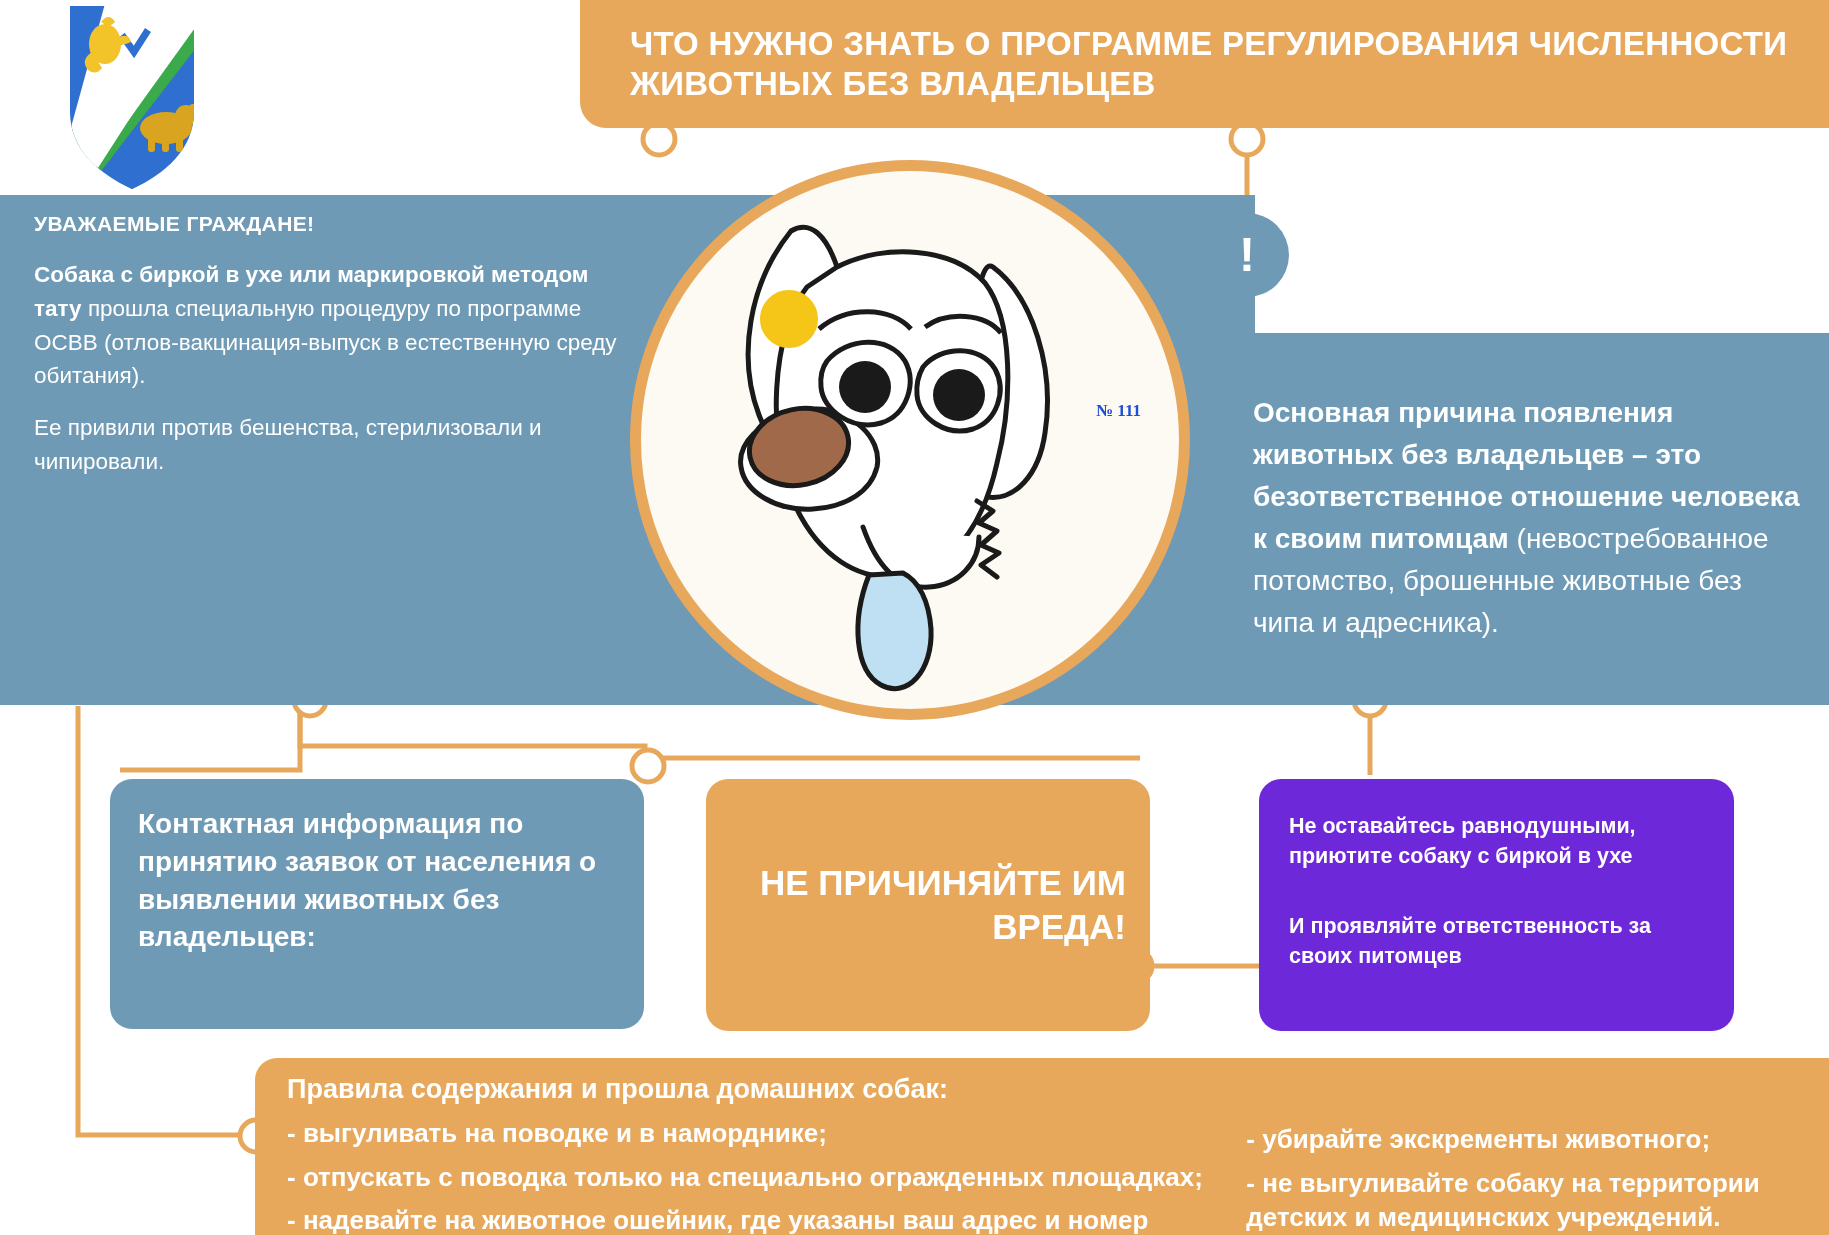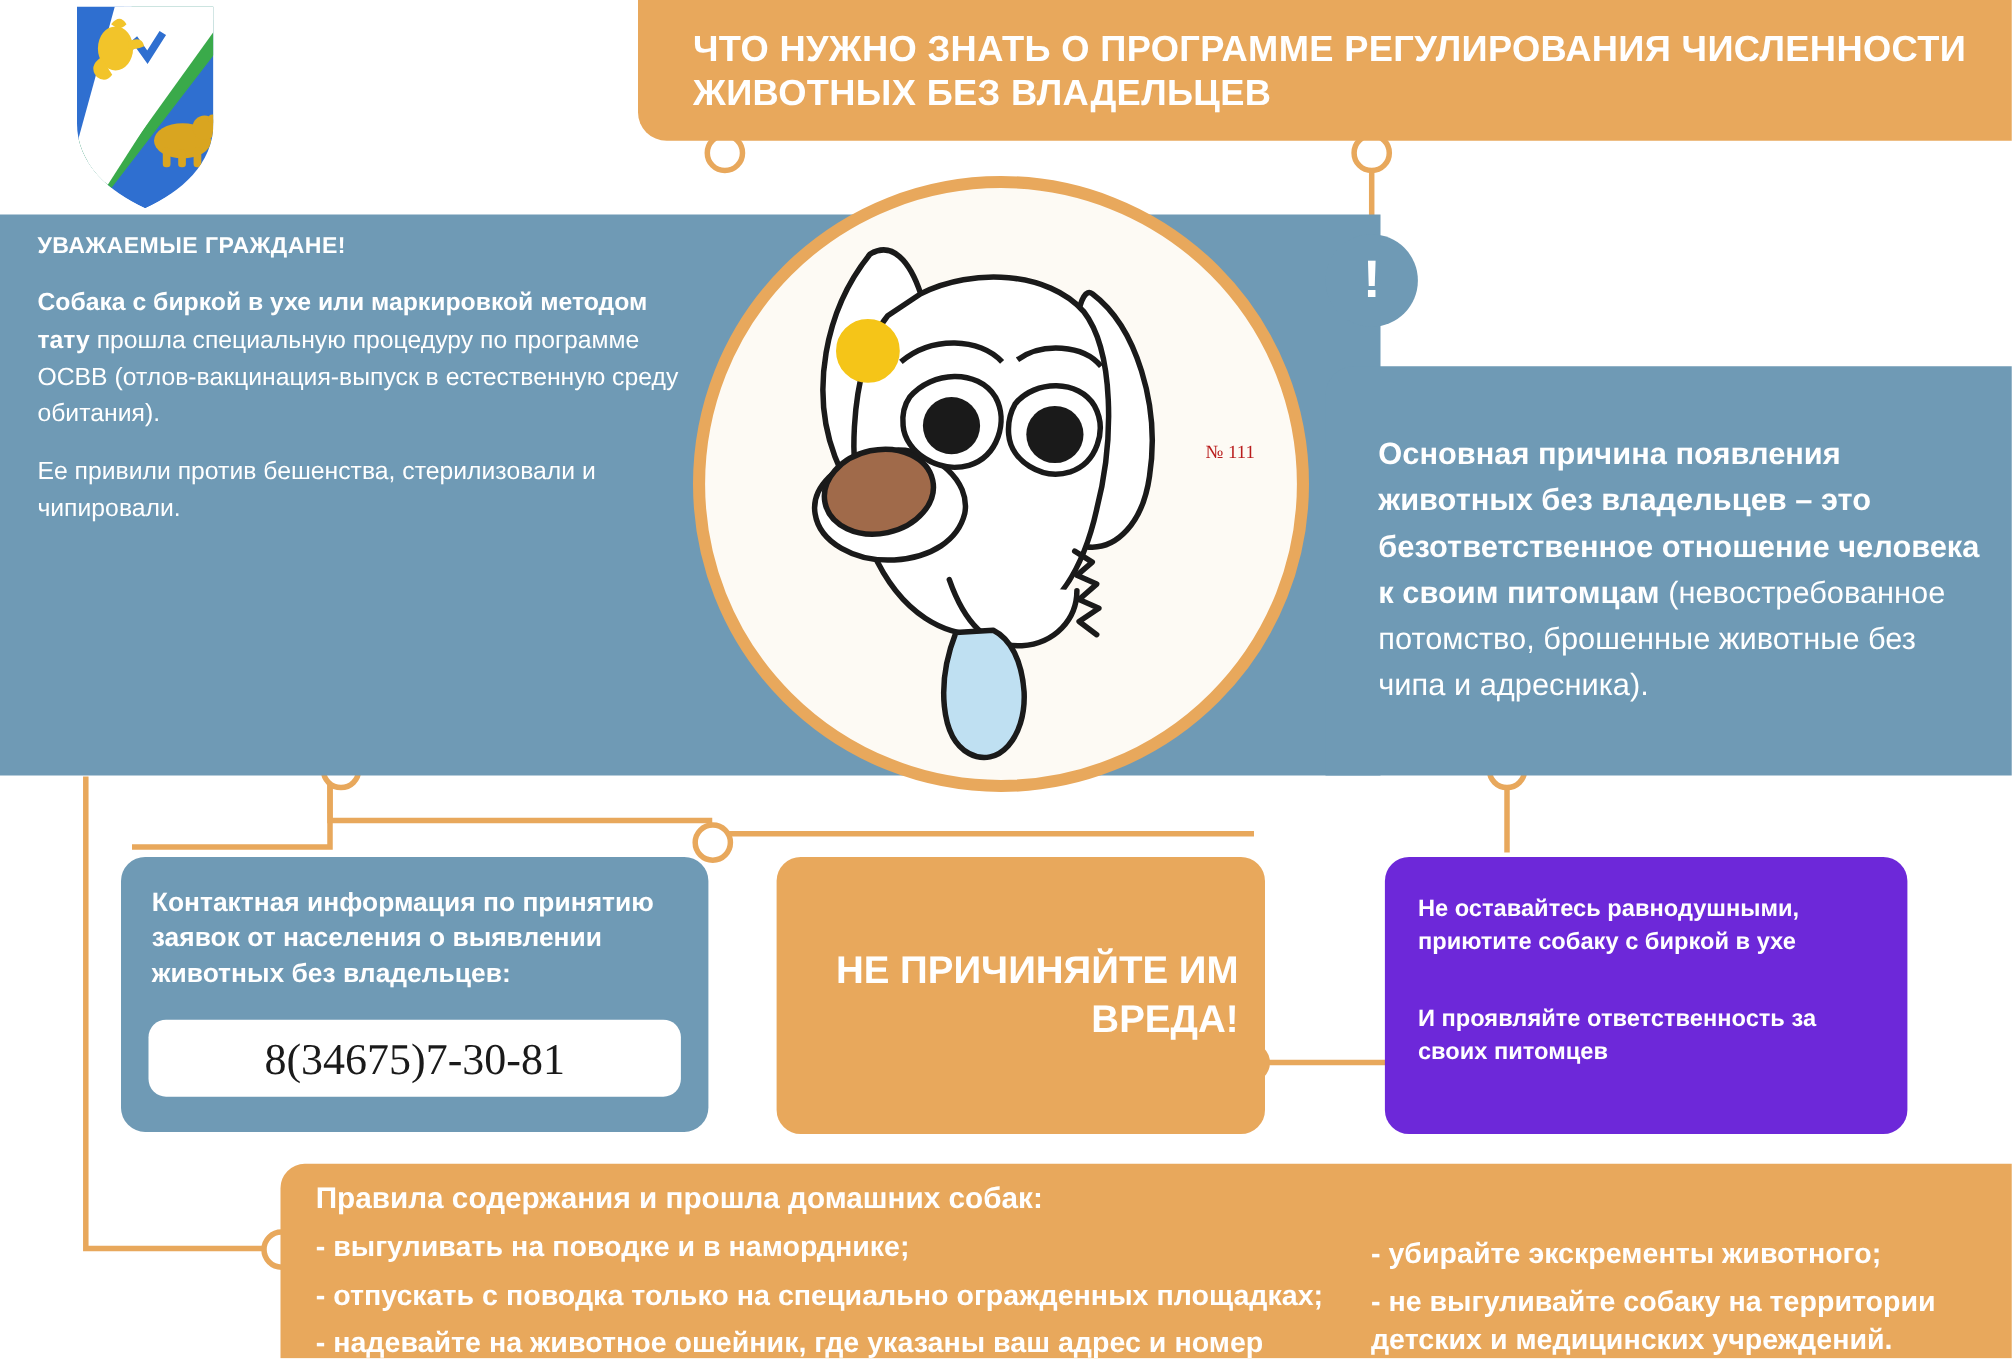--- a/index.html
+++ b/index.html
@@ -138,22 +138,23 @@
     border: 11px solid #e8a85c;
     box-sizing: border-box;
     overflow: hidden;
   }
   .dog-circle svg { display: block; }
   .tagnum {
     position: absolute;
     left: 455px;
     top: 230px;
     font-size: 17px;
-    color: #b91c1c;
+    color: #1d4ed8;
     font-family: "Liberation Serif", serif;
+    font-weight: bold;
   }
 
   
   .connectors {
     position: absolute;
     left: 0;
     top: 0;
     width: 1829px;
     height: 1235px;
     pointer-events: none;
@@ -166,21 +167,21 @@
     top: 779px;
     width: 534px;
     height: 250px;
     background: #6f9ab5;
     border-radius: 22px;
     box-sizing: border-box;
     padding: 26px 28px 0 28px;
   }
   .contact-card .cc-text {
     color: #ffffff;
-    font-size: 24px;
+    font-size: 28px;
     font-weight: bold;
     line-height: 1.35;
   }
   .phone-pill {
     position: absolute;
     left: 25px;
     top: 148px;
     width: 484px;
     height: 70px;
     background: #ffffff;
@@ -394,23 +395,20 @@
     </svg>
     <div class="tagnum">№ 111</div>
   </div>
 
   <div class="right-text">
     <b>Основная причина появления животных без владельцев – это безответственное отношение человека к своим питомцам</b><span> (невостребованное потомство, брошенные животные без чипа и адресника).</span>
   </div>
 
   <div class="contact-card">
     <div class="cc-text">Контактная информация по принятию заявок от населения о выявлении животных без владельцев:</div>
-    <div class="phone-pill">
-      <span>8(34675)7-30-81</span>
-    </div>
   </div>
 
   <div class="center-card">
     <span>НЕ ПРИЧИНЯЙТЕ ИМ ВРЕДА!</span>
   </div>
 
   <div class="right-card">
     <p>Не оставайтесь равнодушными, приютите собаку с биркой в ухе</p>
     <p class="second">И проявляйте ответственность за своих питомцев</p>
   </div>

